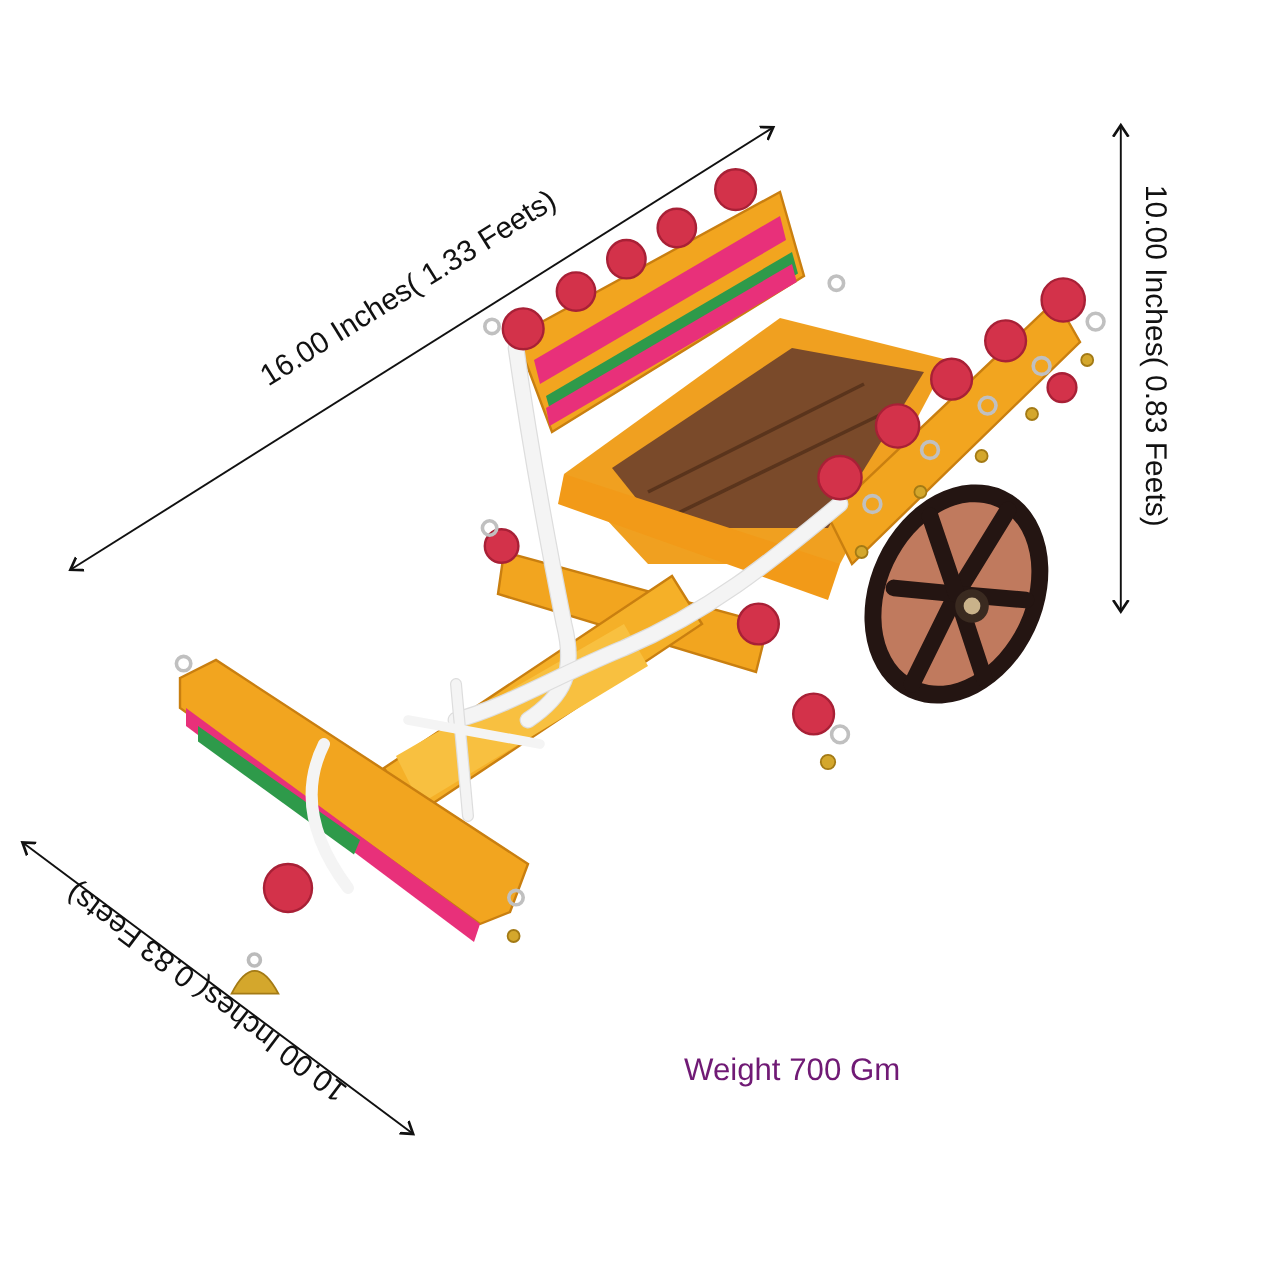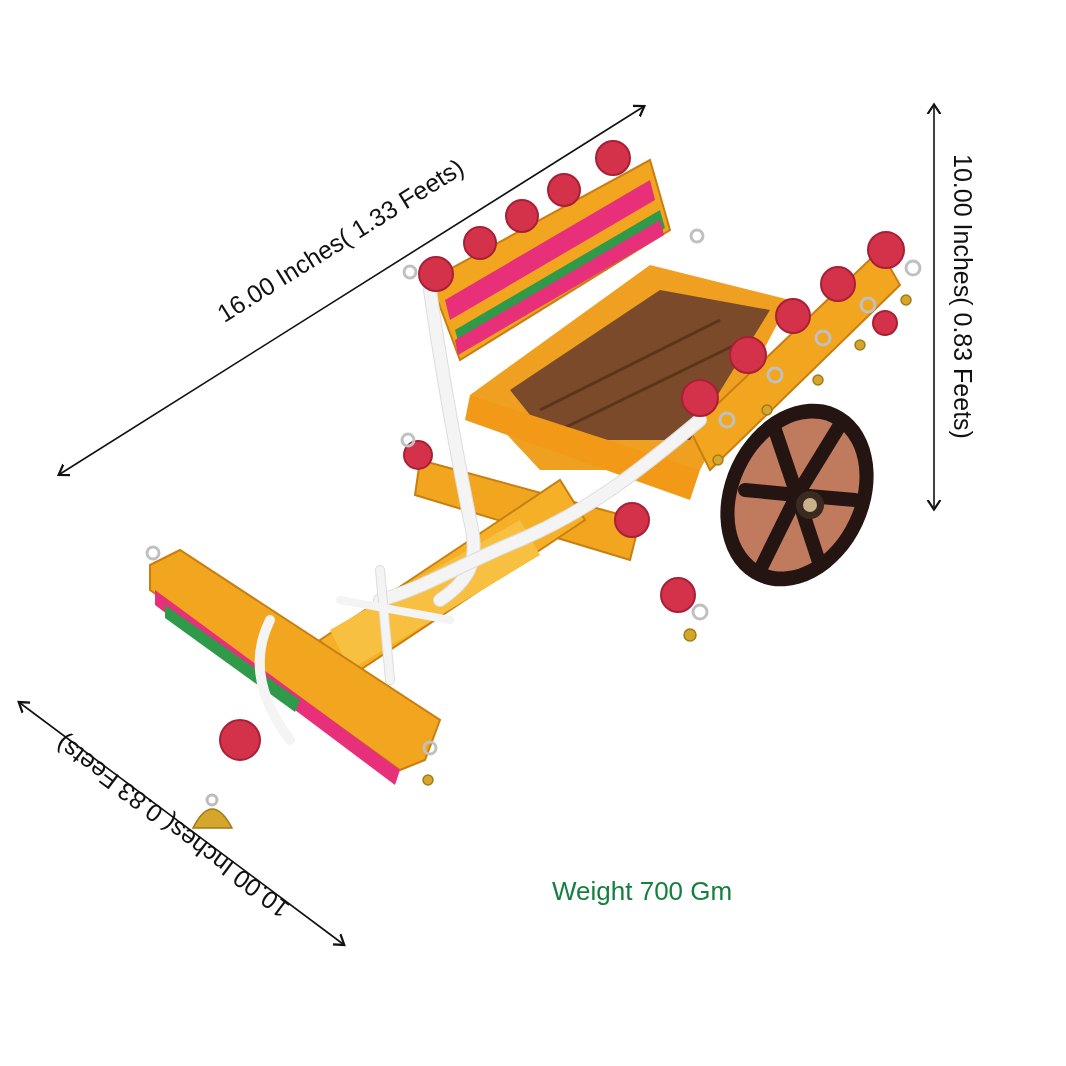--- a/index.html
+++ b/index.html
@@ -6,21 +6,21 @@
     body {
       width: 1066px; height: 1066px; background: #ffffff; position: relative; overflow: hidden;
       font-family: "Liberation Sans", "DejaVu Sans", sans-serif; color: #111;
     }
     .stage { position: absolute; left: 0; top: 0; width: 1066px; height: 1066px; }
     .dim-label {
       position: absolute; font-size: 25px; white-space: nowrap; color: #111;
       transform-origin: center center;
     }
     .weight {
-      position: absolute; left: 552px; top: 876px; font-size: 26px; color: #15803d; white-space: nowrap;
+      position: absolute; left: 570px; top: 876px; font-size: 26px; color: #701a75; white-space: nowrap;
     }
     svg { position: absolute; left: 0; top: 0; }
   </style>
 </head>
 <body>
 
 <div class="stage">
 
   <svg width="1066" height="1066" viewBox="0 0 1066 1066">
     <defs>

